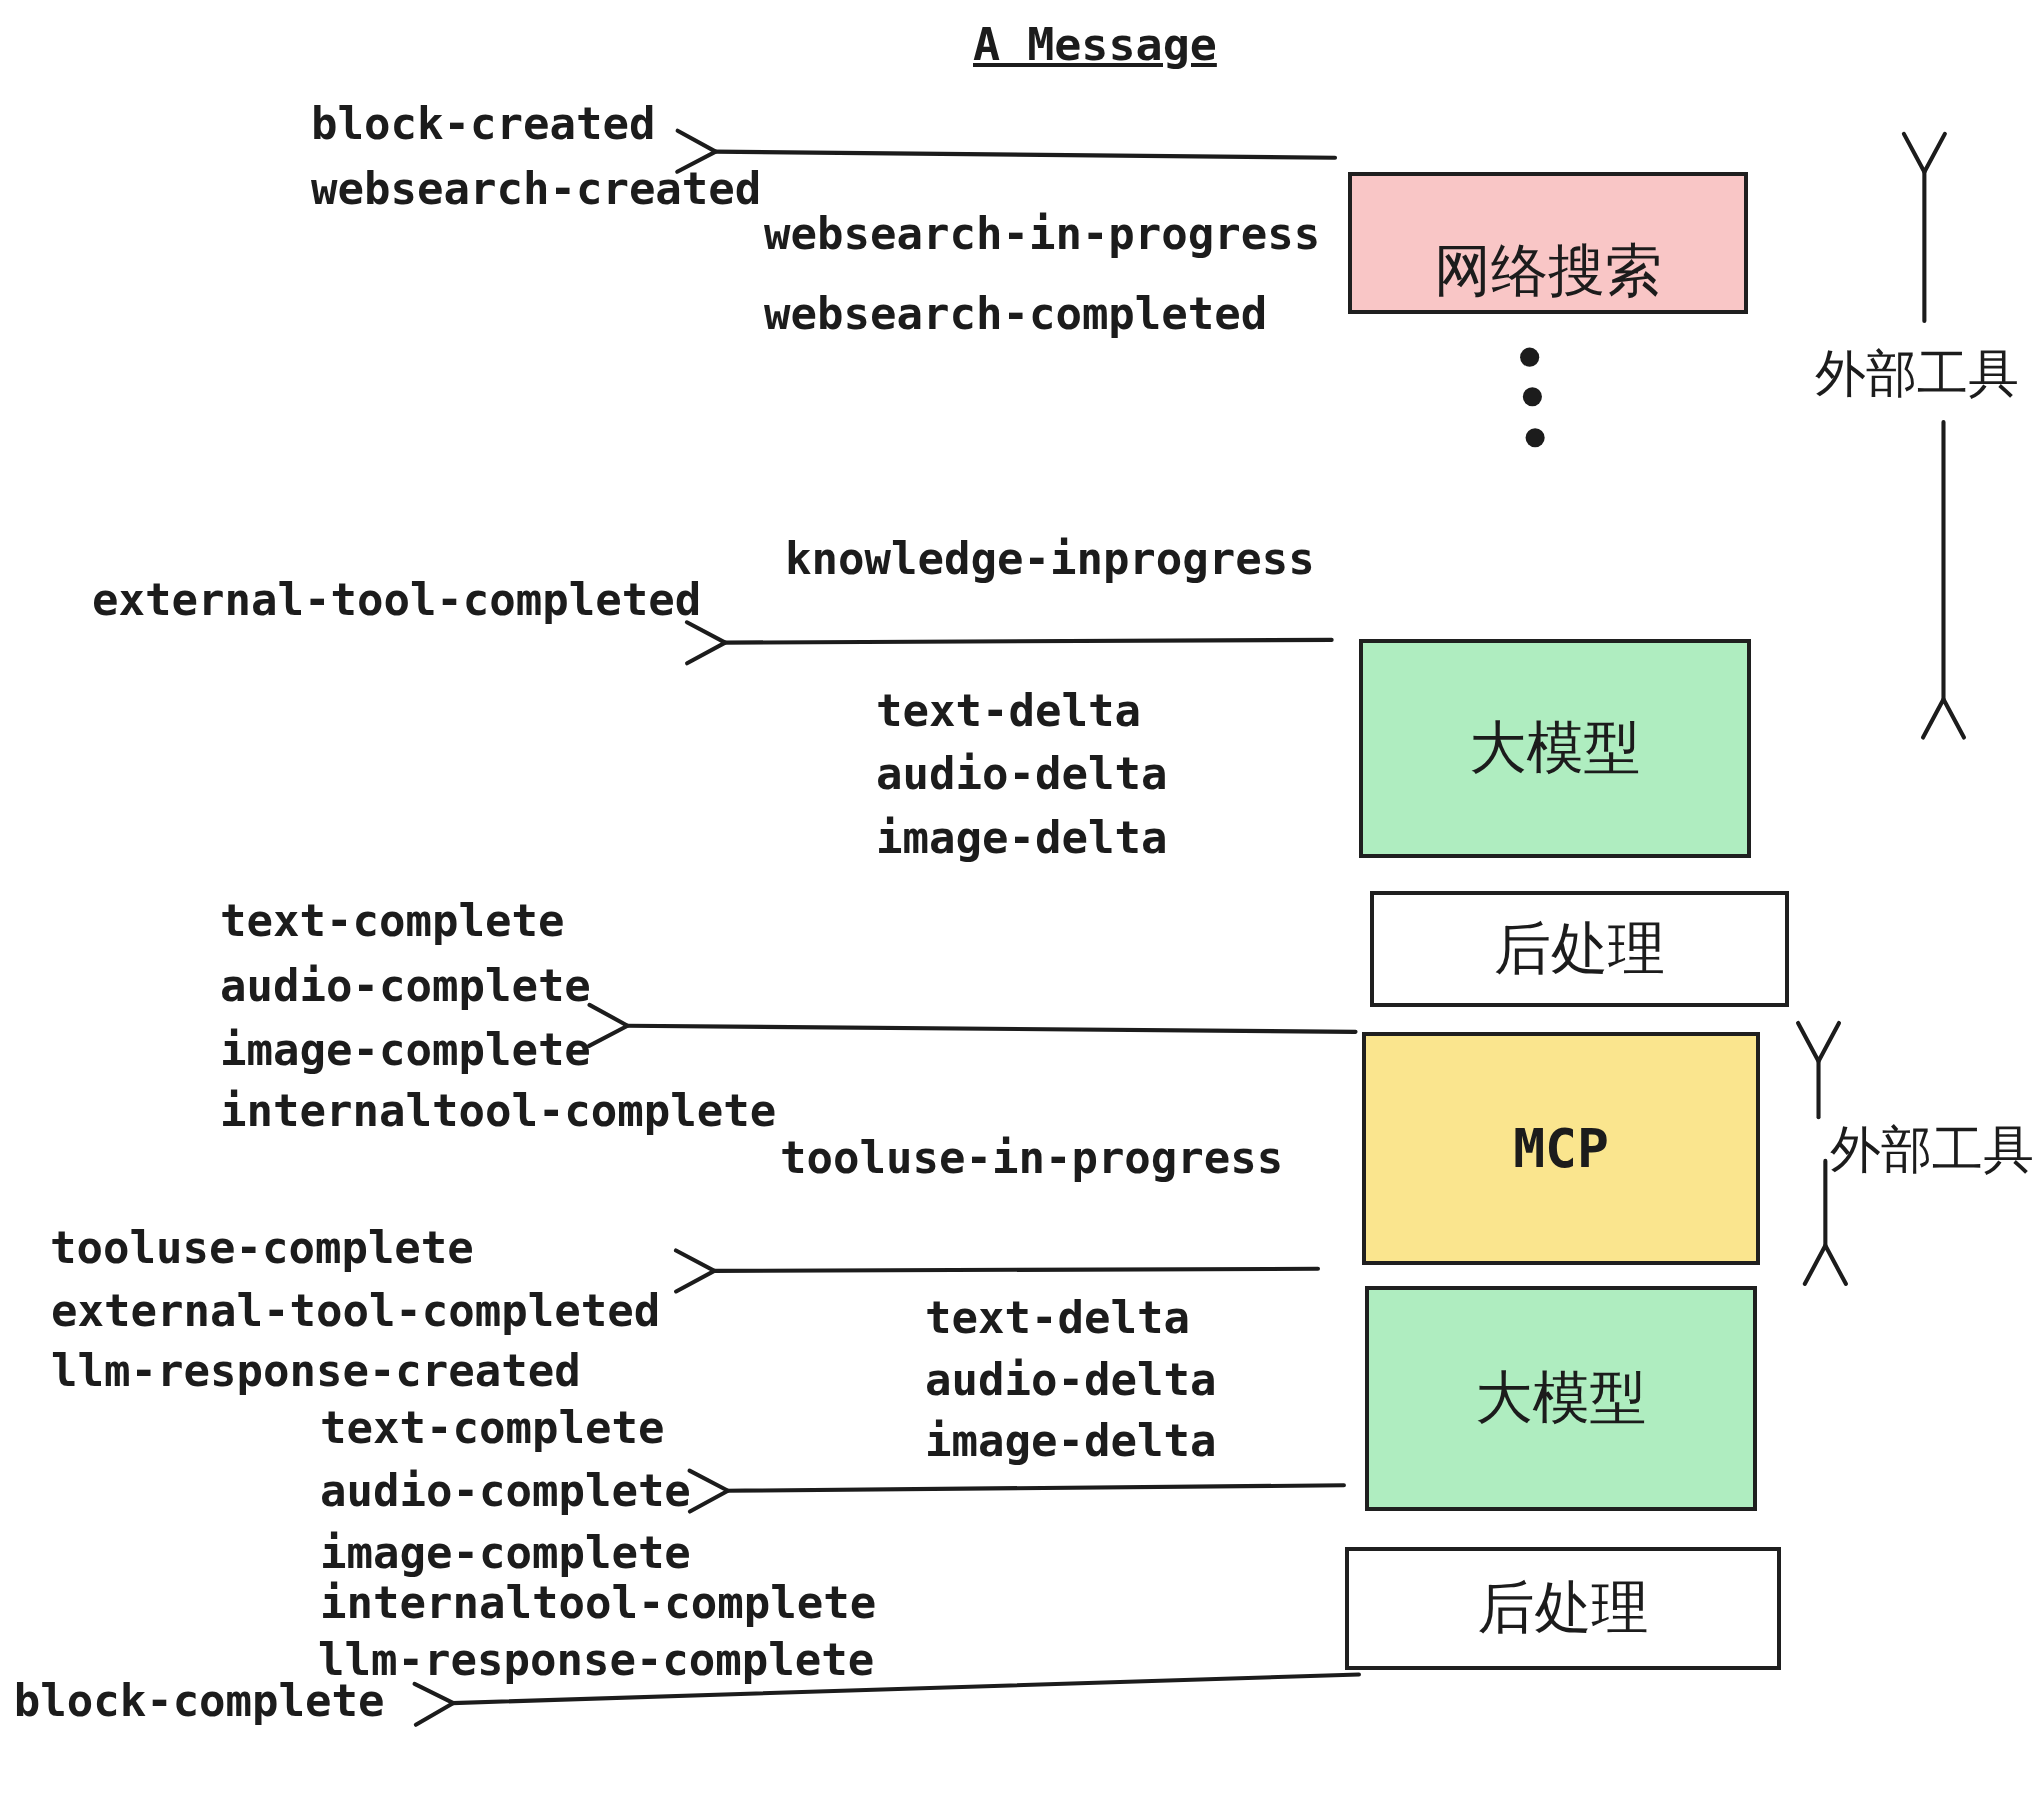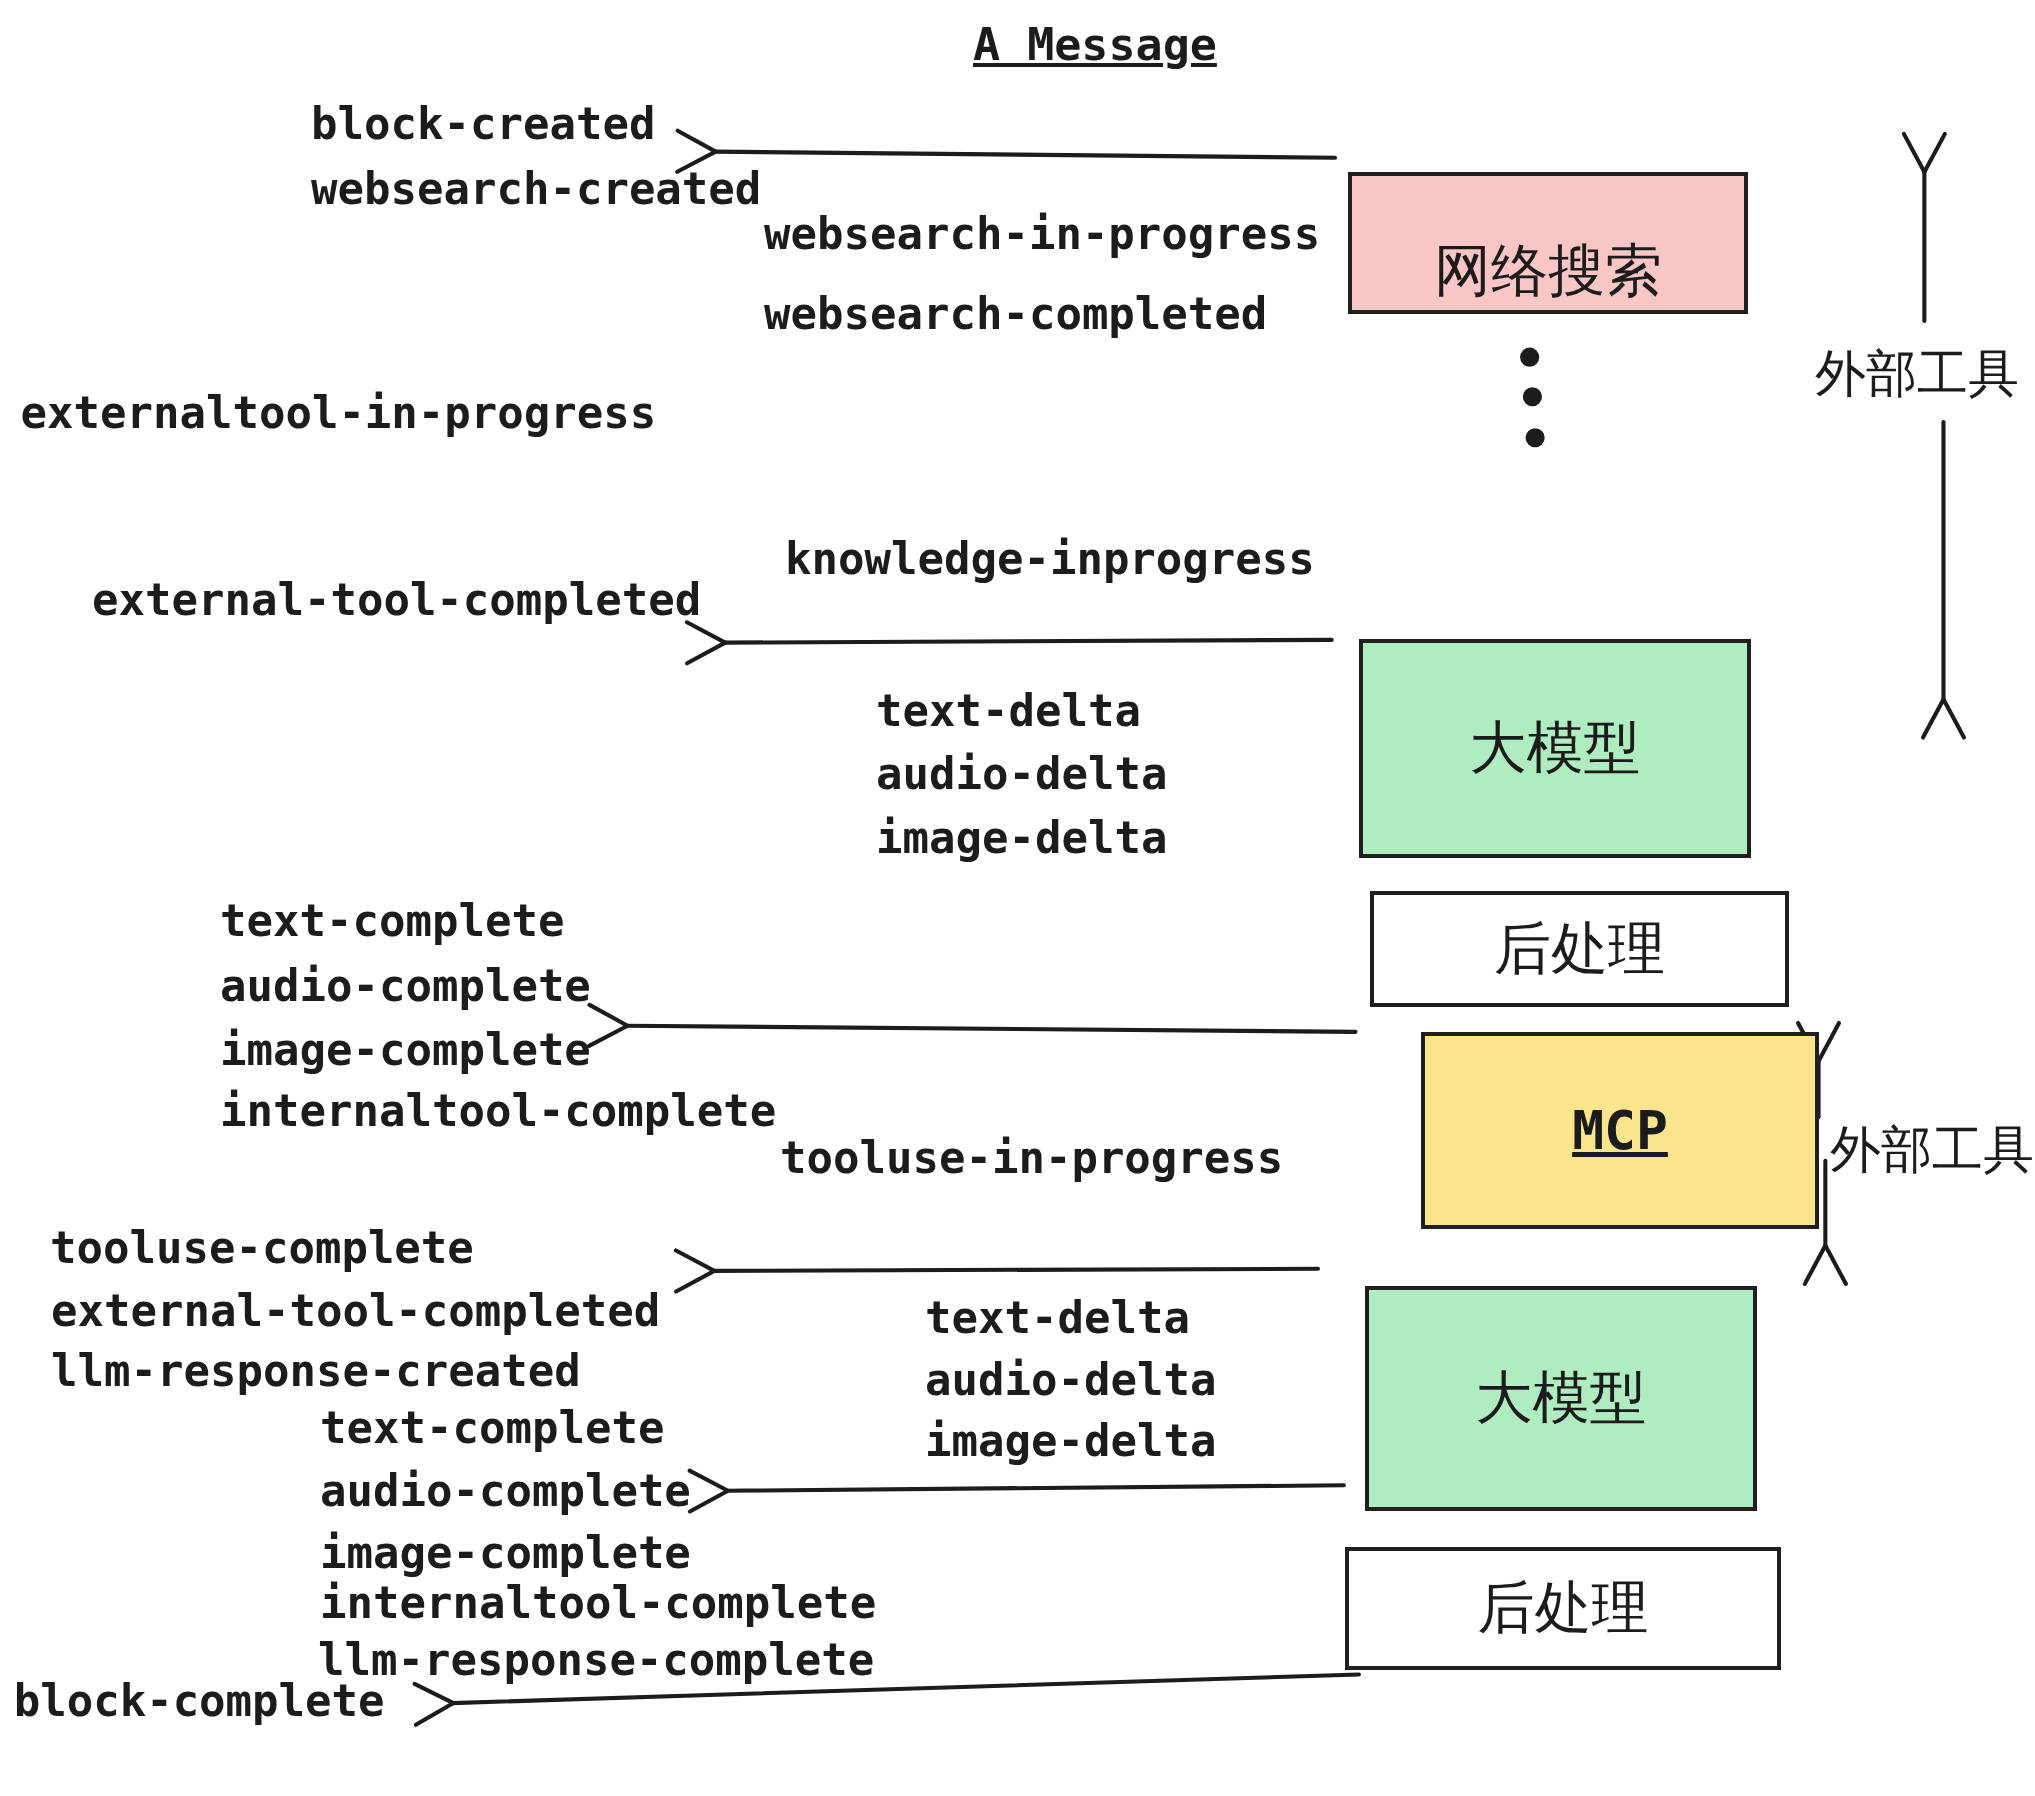--- a/index.html
+++ b/index.html
@@ -105,40 +105,39 @@
 
 
   <div class="box fill-green" style="left:1359px; top:639px; width:392px; height:219px;">
     <span>大模型</span>
   </div>
 
   <div class="box fill-white" style="left:1370px; top:891px; width:419px; height:116px;">
     <span>后处理</span>
   </div>
 
-  <div class="box fill-yellow mcp-box" style="left:1421px; top:1032px; width:398px; height:197px;text-decoration:underline;">
+  <div class="box fill-yellow mcp-box" style="left:1362px; top:1032px; width:398px; height:233px;">
     <span>MCP</span>
   </div>
 
   <div class="box fill-green" style="left:1365px; top:1286px; width:392px; height:225px;">
     <span>大模型</span>
   </div>
 
   <div class="box fill-white" style="left:1345px; top:1547px; width:436px; height:123px;">
     <span>后处理</span>
   </div>
 
   <div class="annot" style="left:1815px; top:340px;">外部工具</div>
   <div class="annot" style="left:1830px; top:1116px;">外部工具</div>
 
   <div class="evt" style="left:311px; top:100px;">block-created</div>
   <div class="evt" style="left:311px; top:165px;">websearch-created</div>
   <div class="evt" style="left:764px; top:210px;">websearch-in-progress</div>
   <div class="evt" style="left:764px; top:290px;">websearch-completed</div>
-  <div class="evt" style="left:20.5px; top:389px;">externaltool-in-progress</div>
   <div class="evt" style="left:769px; top:535px;margin-left:16px;">knowledge-inprogress</div>
   <div class="evt" style="left:92px; top:576px;">external-tool-completed</div>
 
   <div class="evt" style="left:876px; top:687px;">text-delta</div>
   <div class="evt" style="left:876px; top:750px;">audio-delta</div>
   <div class="evt" style="left:876px; top:814px;">image-delta</div>
 
   <div class="evt" style="left:220px; top:897px;">text-complete</div>
   <div class="evt" style="left:220px; top:962px;">audio-complete</div>
   <div class="evt" style="left:220px; top:1026px;">image-complete</div>

